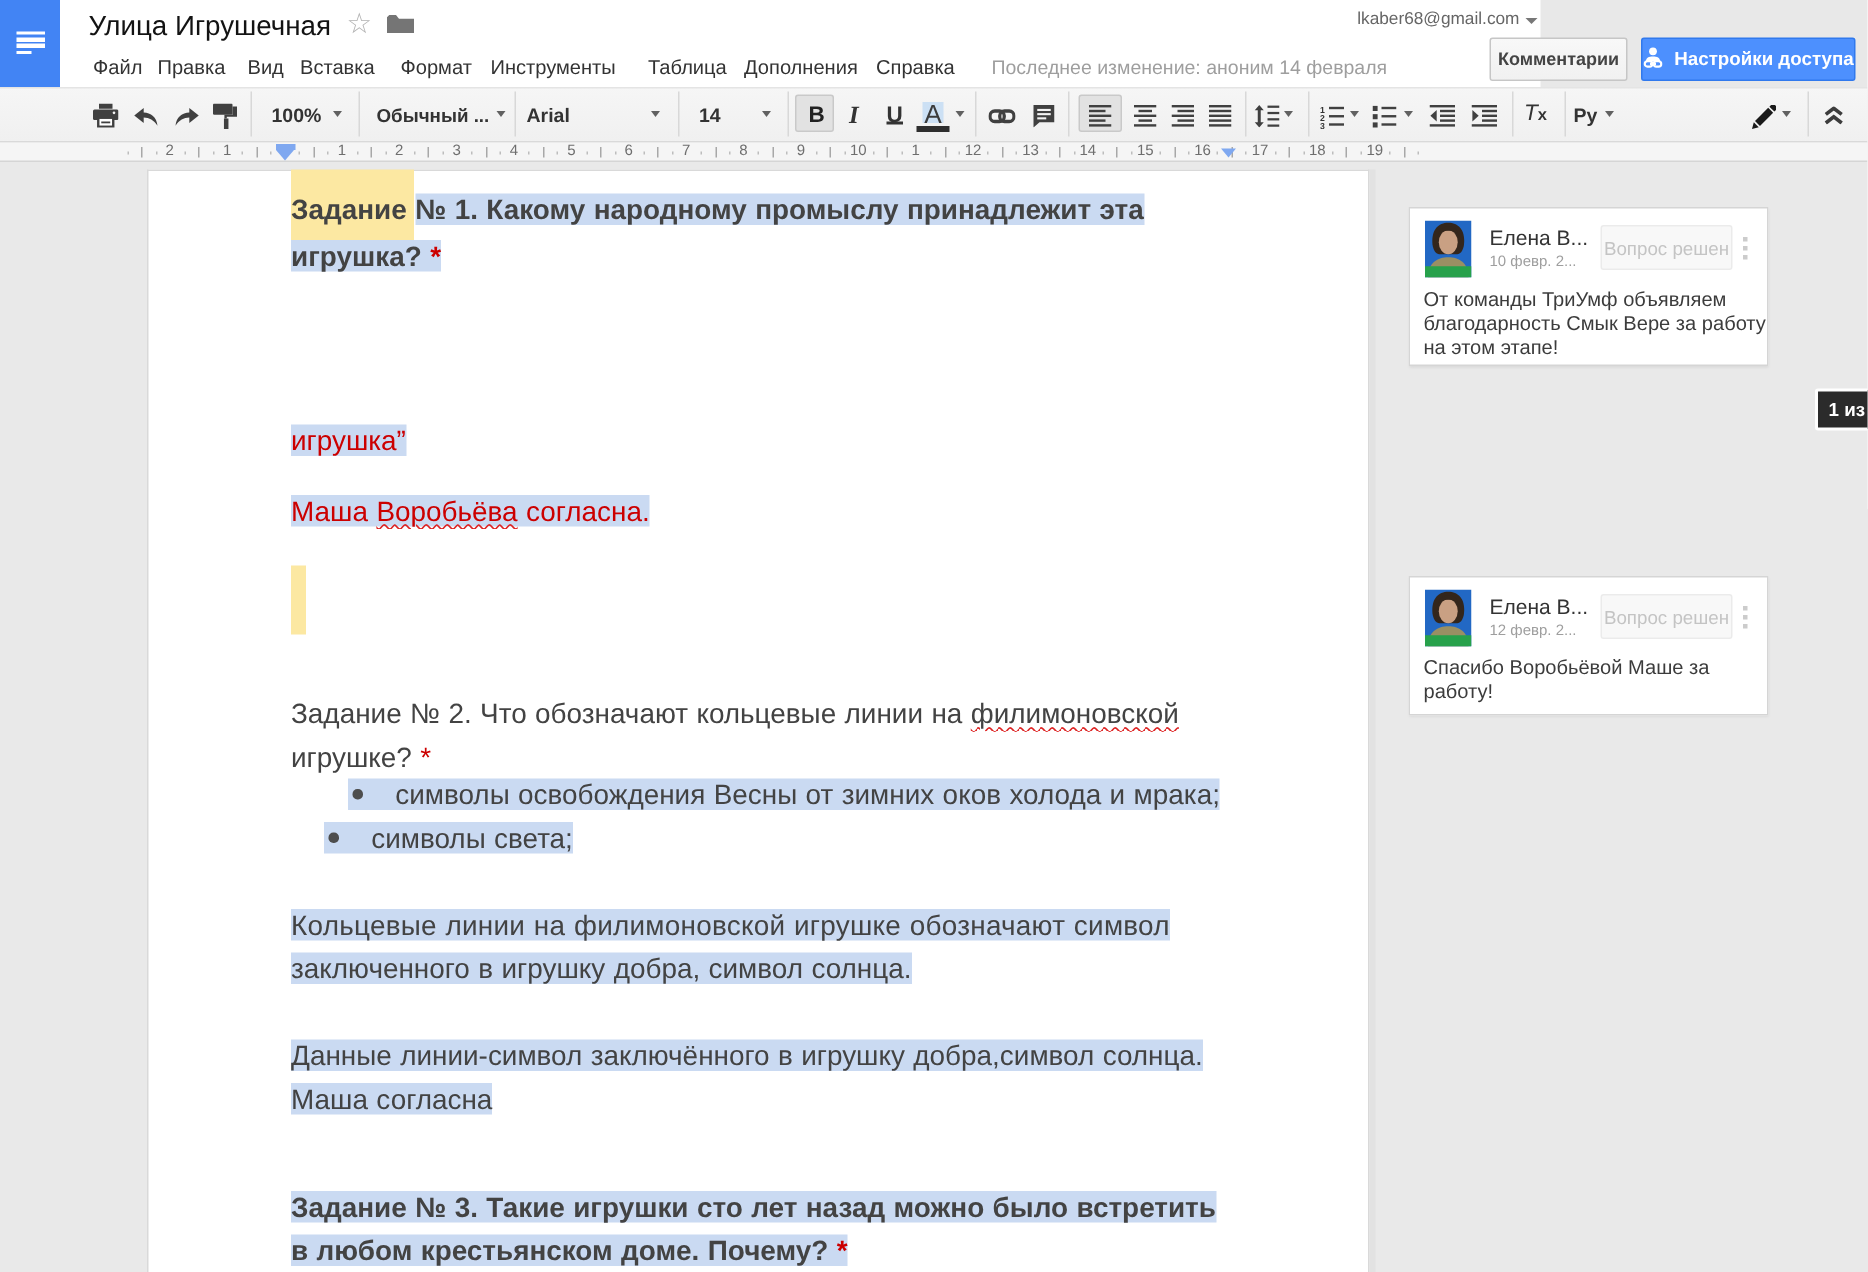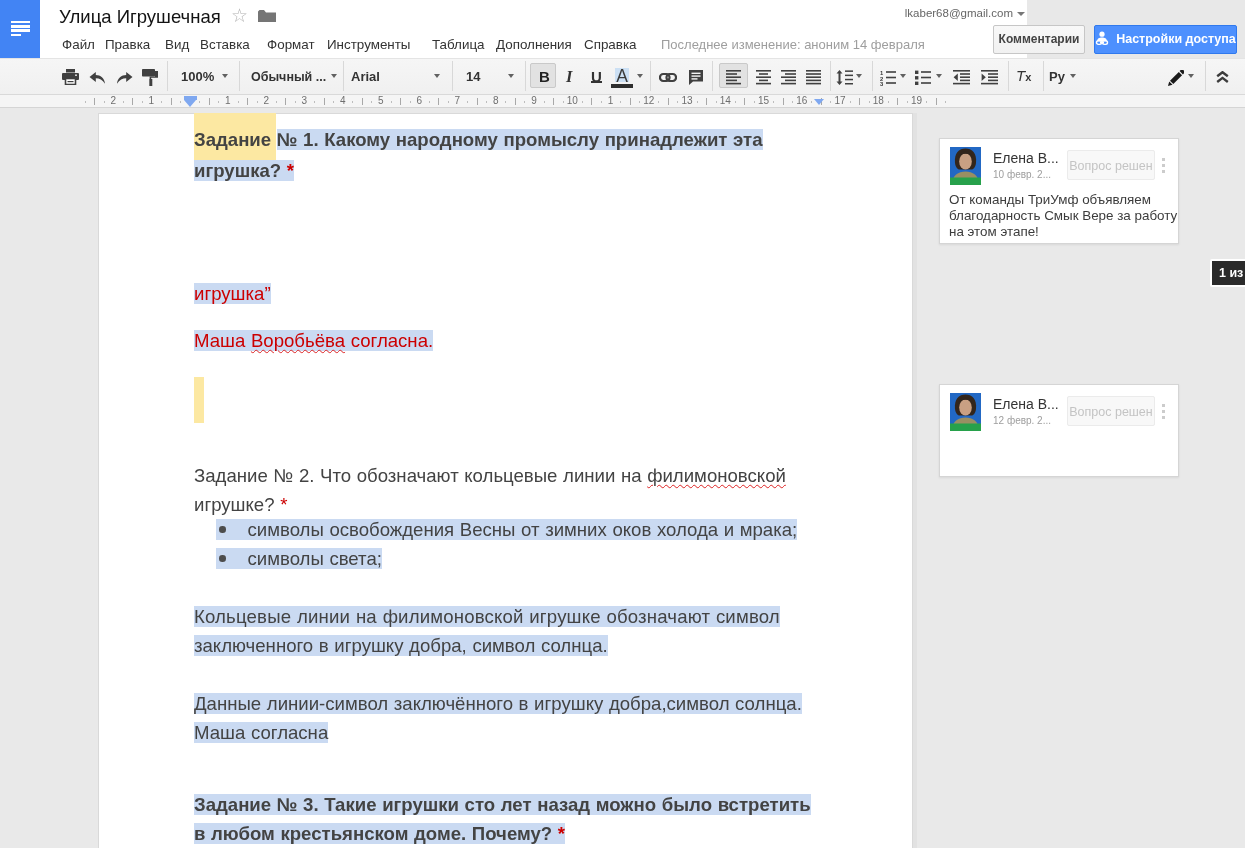--- a/index.html
+++ b/index.html
@@ -334,21 +334,21 @@
 <div id="docarea">
   <div id="page"></div>
   <div style="position:absolute;left:913px;top:5px;width:4px;height:735px;background:#e2e2e2"></div>
   <div style="position:absolute;left:194px;top:5px;width:82px;height:47.4px;background:#fce8a2"></div>
   <div class="ln b" style="top:17.0px"><span>Задание </span><span class="hb">№ 1. Какому народному промыслу принадлежит эта</span></div>
 <div class="ln b" style="top:48.4px"><span class="hb">игрушка? <span class="star">*</span></span></div>
 <div class="ln" style="top:171.1px"><span class="hb red">игрушка”</span></div>
 <div class="ln" style="top:217.6px"><span class="hb red">Маша <span class="sq">Воробьёва</span> согласна.</span></div>
 <div class="ln" style="top:352.9px">Задание № 2. Что обозначают кольцевые линии на <span class="sq">филимоновской</span></div>
 <div class="ln" style="top:381.6px">игрушке? <span class="star">*</span></div>
-<div class="ln" style="top:407.1px"><span class="hb" style="margin-left:22px"><span style="display:inline-block;width:3px"></span><span class="dot"></span><span style="display:inline-block;width:22px"></span>символы освобождения Весны от зимних оков холода и мрака;</span></div>
+<div class="ln" style="top:407.1px"><span class="hb" style="margin-left:38px"><span style="display:inline-block;width:3px"></span><span class="dot"></span><span style="display:inline-block;width:22px"></span>символы освобождения Весны от зимних оков холода и мрака;</span></div>
 <div class="ln" style="top:435.8px"><span class="hb" style="margin-left:22px"><span style="display:inline-block;width:3px"></span><span class="dot"></span><span style="display:inline-block;width:22px"></span>символы света;</span></div>
 <div class="ln" style="top:493.9px"><span class="hb" style="letter-spacing:0.17px">Кольцевые линии на филимоновской игрушке обозначают символ</span></div>
 <div class="ln" style="top:522.6px"><span class="hb">заключенного в игрушку добра, символ солнца.</span></div>
 <div class="ln" style="top:581.3px"><span class="hb">Данные линии-символ заключённого в игрушку добра,символ солнца.</span></div>
 <div class="ln" style="top:610.1px"><span class="hb">Маша согласна</span></div>
 <div class="ln b" style="top:682.0px"><span class="hb">Задание № 3. Такие игрушки сто лет назад можно было встретить</span></div>
 <div class="ln b" style="top:711.3px"><span class="hb">в любом крестьянском доме. Почему? <span class="star">*</span></span></div>
   <div id="ybar"></div>
   <div class="card" style="top:30px;height:106px">
     <svg class="cavatar" viewBox="0 0 31 38">
@@ -379,15 +379,16 @@
         <rect y="30.5" width="31" height="7.5" fill="#27a14b"></rect>
       </svg>
     <div class="cname">Елена В...</div>
     <div class="cdate">12 февр. 2...</div>
     <div class="cbtn">Вопрос решен</div>
     <div class="cmenu">
         <div></div>
         <div></div>
         <div></div>
       </div>
+    <div class="ctext" style="top:52px">Спасибо Воробьёвой Маше за<br>работу!</div>
   </div>
   <div id="tag">1 из 2</div>
 </div>
 
 </body></html>

